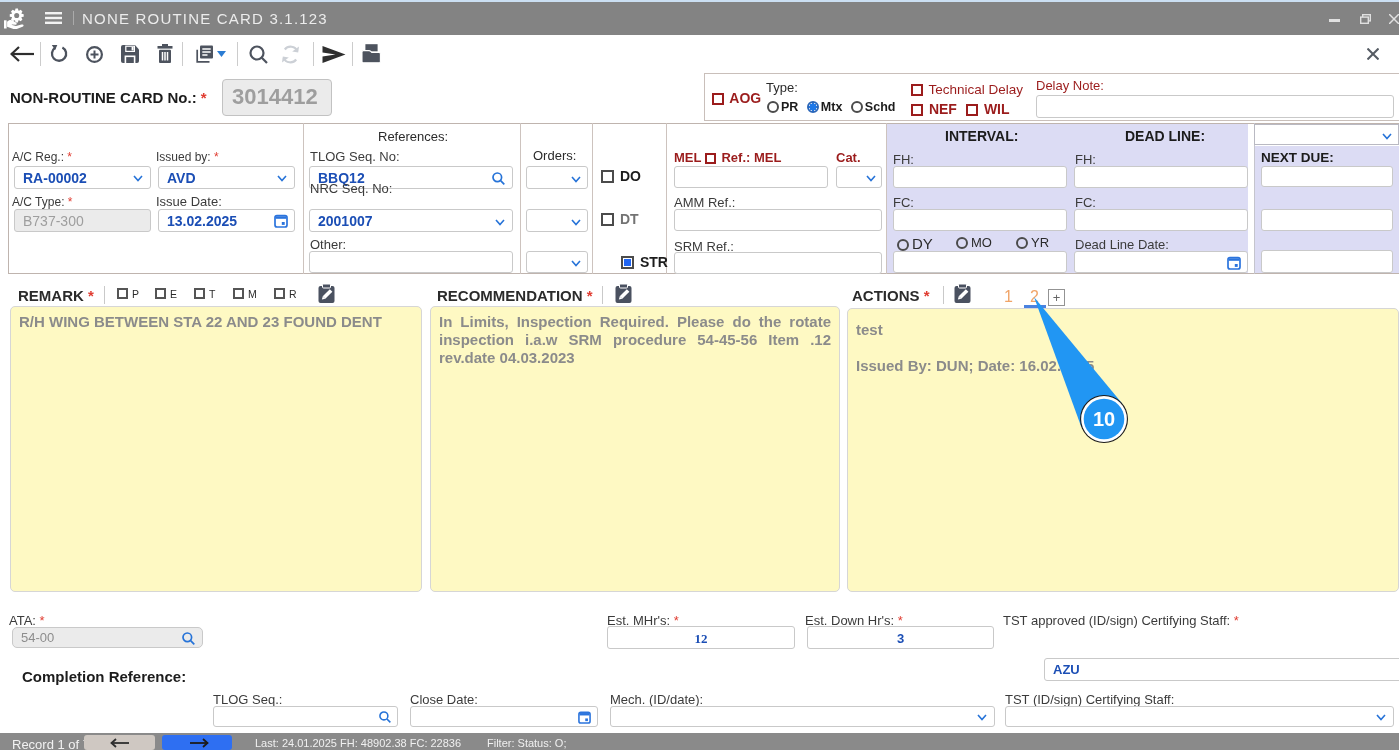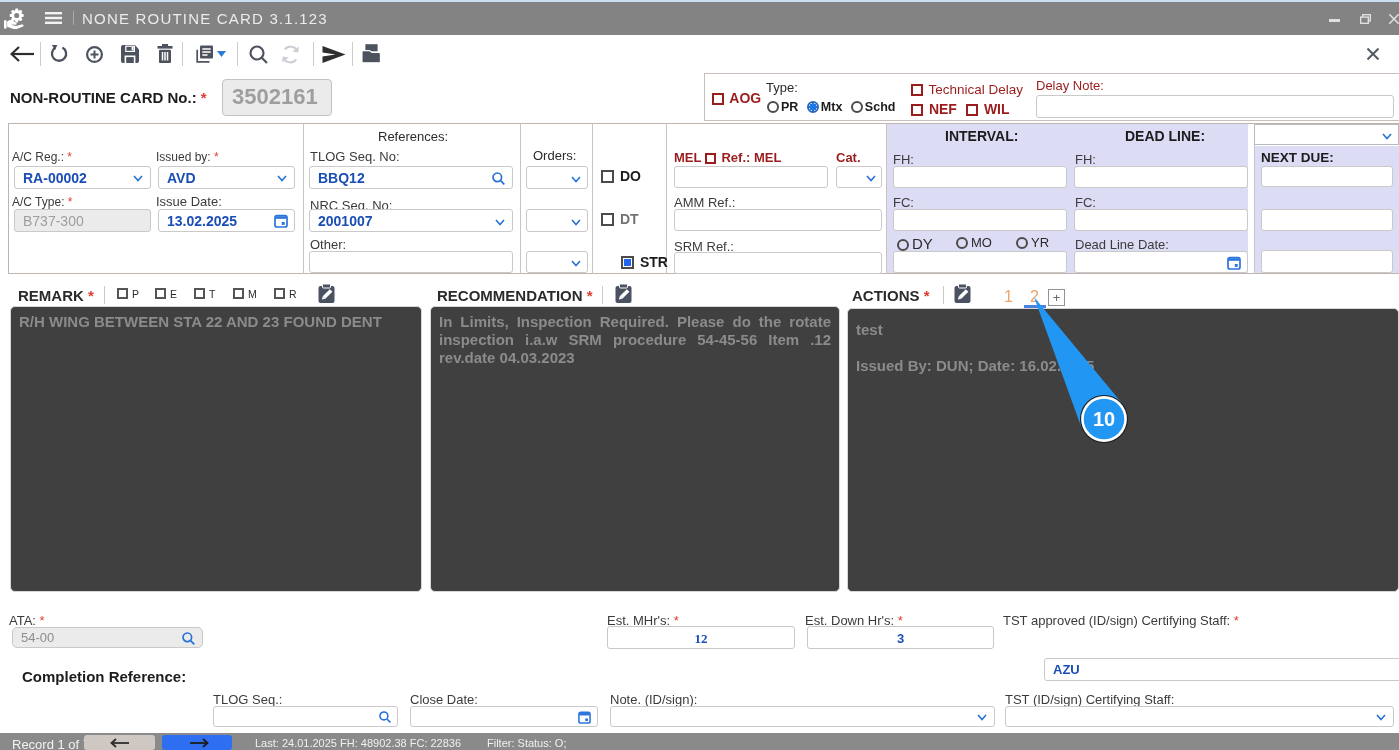--- a/index.html
+++ b/index.html
@@ -14,21 +14,21 @@
 label { color:#3b3b3b; font-size:12px; }
 .red { color:#e03c31; }
 .darkred { color:#9b1c1c; }
 .inp { background:#fff; border:1px solid #c9c9c9; border-radius:3px; }
 .inp-dis { background:#ebebeb; border:1px solid #c9c9c9; border-radius:3px; }
 .blue-txt { color:#1b4eb5; font-weight:bold; font-size:14px; }
 .gridbox { border:1px solid #bfb4ae; }
 .vline { background:#cdc3be; width:1px; }
 .lav { background:#dcdcf4; }
 .hdr { font-weight:bold; font-size:15px; color:#2b2b2b; }
-.ta { background:#404040; border:1px solid #d6d6d6; border-radius:5px; color:#8b8b8b; font-weight:bold; font-size:15px; line-height:18px; }
+.ta { background:#fef9c3; border:1px solid #d6d6d6; border-radius:5px; color:#8b8b8b; font-weight:bold; font-size:15px; line-height:18px; }
 .cb { display:inline-block; width:13px; height:13px; border:2px solid #4b4b4b; background:#fff; margin-right:2px; }
 .cb-sm { display:inline-block; width:11px; height:11px; border:2px solid #555555; background:#fff; margin-right:4px; }
 .cb-red { display:inline-block; width:12px; height:12px; border:2px solid #9b1c1c; background:#fff; margin-right:2px; }
 .statusbar { left:0; top:733px; width:1399px; height:17px; background:#8a8a8a; color:#f2f2f2; font-size:12px; }
 </style>
 </head>
 <body>
 
 <div class="abs titleline"></div>
 <div class="abs titlebar"></div>
@@ -139,21 +139,21 @@
     <path d="M1 18.4 L1 9 Q1 7.6 2.4 7.6 L8 7.6 Q9 7.6 9.7 8.3 L10.8 9.4 L18 9.4 Q19.4 9.4 19.4 10.8 L19.4 18.4 Q19.4 19.8 18 19.8 L2.4 19.8 Q1 19.8 1 18.4 z" fill="#4d535e" stroke="#ffffff" stroke-width="1.1"></path>
   </svg>
 <svg class="abs" style="left:1367px;top:48px;" width="12" height="12" viewBox="0 0 12 12">
     <g stroke="#555b63" stroke-width="2">
       <line x1="0.5" y1="0.5" x2="11.5" y2="11.5"></line>
       <line x1="11.5" y1="0.5" x2="0.5" y2="11.5"></line>
     </g>
   </svg>
 
 <div class="abs" style="left:10px;top:89px;font-size:15px;font-weight:bold;color:#1c1c1c;">NON-ROUTINE CARD No.: <span class="red">*</span></div>
-<div class="abs" style="left:222px;top:79px;width:110px;height:37px;background:#ebebeb;border:1px solid #c2c2c2;border-radius:4px;color:#9e9e9e;font-size:22px;font-weight:bold;text-align:left;padding:4px 0 0 9px;">3502161</div>
+<div class="abs" style="left:222px;top:79px;width:110px;height:37px;background:#ebebeb;border:1px solid #c2c2c2;border-radius:4px;color:#9e9e9e;font-size:22px;font-weight:bold;text-align:left;padding:4px 0 0 9px;">3014412</div>
 
 <div class="abs" style="left:704px;top:73px;width:695px;height:48px;border:1px solid #c9bfba;border-right:none;"></div>
 <div class="abs darkred" style="left:712px;top:90px;font-weight:bold;font-size:14px;"><span class="cb-red" style="vertical-align:-2px;"></span> AOG</div>
 <div class="abs" style="left:766px;top:80px;font-size:13px;color:#2b2b2b;">Type:</div>
 <div class="abs" style="left:767px;top:100px;font-size:12.5px;font-weight:bold;color:#1c1c1c;">
 <span style="display:inline-block;width:12px;height:12px;border:2px solid #4b4b4b;border-radius:50%;vertical-align:-2px;margin-right:2px;"></span>PR
 <span style="display:inline-block;width:12px;height:12px;border:2px solid #2673d8;border-radius:50%;vertical-align:-2px;background:radial-gradient(circle,#1e78e8 0 3.6px,#fff 3.6px);border-color:#2b66b8 !important;margin-left:5px;margin-right:2px;"></span>Mtx
 <span style="display:inline-block;width:12px;height:12px;border:2px solid #4b4b4b;border-radius:50%;vertical-align:-2px;margin-left:5px;margin-right:2px;"></span>Schd
 </div>
 <div class="abs darkred" style="left:911px;top:82px;font-size:13.5px;"><span class="cb-red" style="vertical-align:-2px;"></span> Technical Delay</div>
@@ -202,21 +202,21 @@
 <div class="abs" style="left:310px;top:147px;"><label style="font-size:13px;">TLOG Seq. No:</label></div>
 <div class="abs inp" style="left:309px;top:166px;width:204px;height:23px;">
     <span class="blue-txt" style="position:absolute;left:8px;top:3px;">BBQ12</span>
     <svg style="position:absolute;right:7px;top:5px;" width="13" height="13" viewBox="0 0 13 13">
       <g fill="none" stroke="#2673d8" stroke-width="1.7">
         <circle cx="5.3" cy="5.3" r="4.3"></circle>
         <line x1="8.6" y1="8.6" x2="12.3" y2="12.3"></line>
       </g>
     </svg>
   </div>
-<div class="abs" style="left:310px;top:196px;"><label style="font-size:13px;">NRC Seq. No:</label></div>
+<div class="abs" style="left:310px;top:179px;"><label style="font-size:13px;">NRC Seq. No:</label></div>
 <div class="abs inp" style="left:309px;top:209px;width:204px;height:23px;">
     <span class="blue-txt" style="position:absolute;left:8px;top:3px;">2001007</span>
     <svg style="position:absolute;right:7px;top:9px;" width="10" height="7" viewBox="0 0 10 7">
       <polyline points="1,1 5,5.5 9,1" fill="none" stroke="#2673d8" stroke-width="1.6"></polyline>
     </svg>
   </div>
 <div class="abs" style="left:310px;top:235px;"><label style="font-size:13px;">Other:</label></div>
 <div class="abs inp" style="left:309px;top:251px;width:204px;height:22px;"></div>
 
 <div class="abs" style="left:533px;top:148px;font-size:13px;color:#2b2b2b;">Orders:</div>
@@ -369,21 +369,21 @@
     </svg>
   </div>
 <div class="abs" style="left:410px;top:690px;"><label style="font-size:13px;">Close Date:</label></div>
 <div class="abs inp" style="left:410px;top:706px;width:188px;height:21px;">
     <svg style="position:absolute;right:6px;top:4px;" width="13" height="13" viewBox="0 0 14 14">
       <rect x="1" y="1.5" width="12" height="11.5" rx="2" fill="none" stroke="#2b74dd" stroke-width="1.7"></rect>
       <rect x="1.6" y="2.2" width="10.8" height="2.6" fill="#2b74dd"></rect>
       <rect x="7.8" y="8" width="2.9" height="2.9" fill="#2b74dd"></rect>
     </svg>
   </div>
-<div class="abs" style="left:610px;top:690px;"><label style="font-size:13px;">Note. (ID/sign):</label></div>
+<div class="abs" style="left:610px;top:690px;"><label style="font-size:13px;">Mech. (ID/date):</label></div>
 <div class="abs inp" style="left:610px;top:706px;width:385px;height:21px;">
     <svg style="position:absolute;right:7px;top:7px;" width="10" height="7" viewBox="0 0 10 7">
       <polyline points="1,1 5,5.5 9,1" fill="none" stroke="#2673d8" stroke-width="1.6"></polyline>
     </svg>
   </div>
 <div class="abs" style="left:1005px;top:690px;"><label style="font-size:13px;">TST (ID/sign) Certifying Staff:</label></div>
 <div class="abs inp" style="left:1005px;top:706px;width:389px;height:21px;">
     <svg style="position:absolute;right:7px;top:7px;" width="10" height="7" viewBox="0 0 10 7">
       <polyline points="1,1 5,5.5 9,1" fill="none" stroke="#2673d8" stroke-width="1.6"></polyline>
     </svg>

